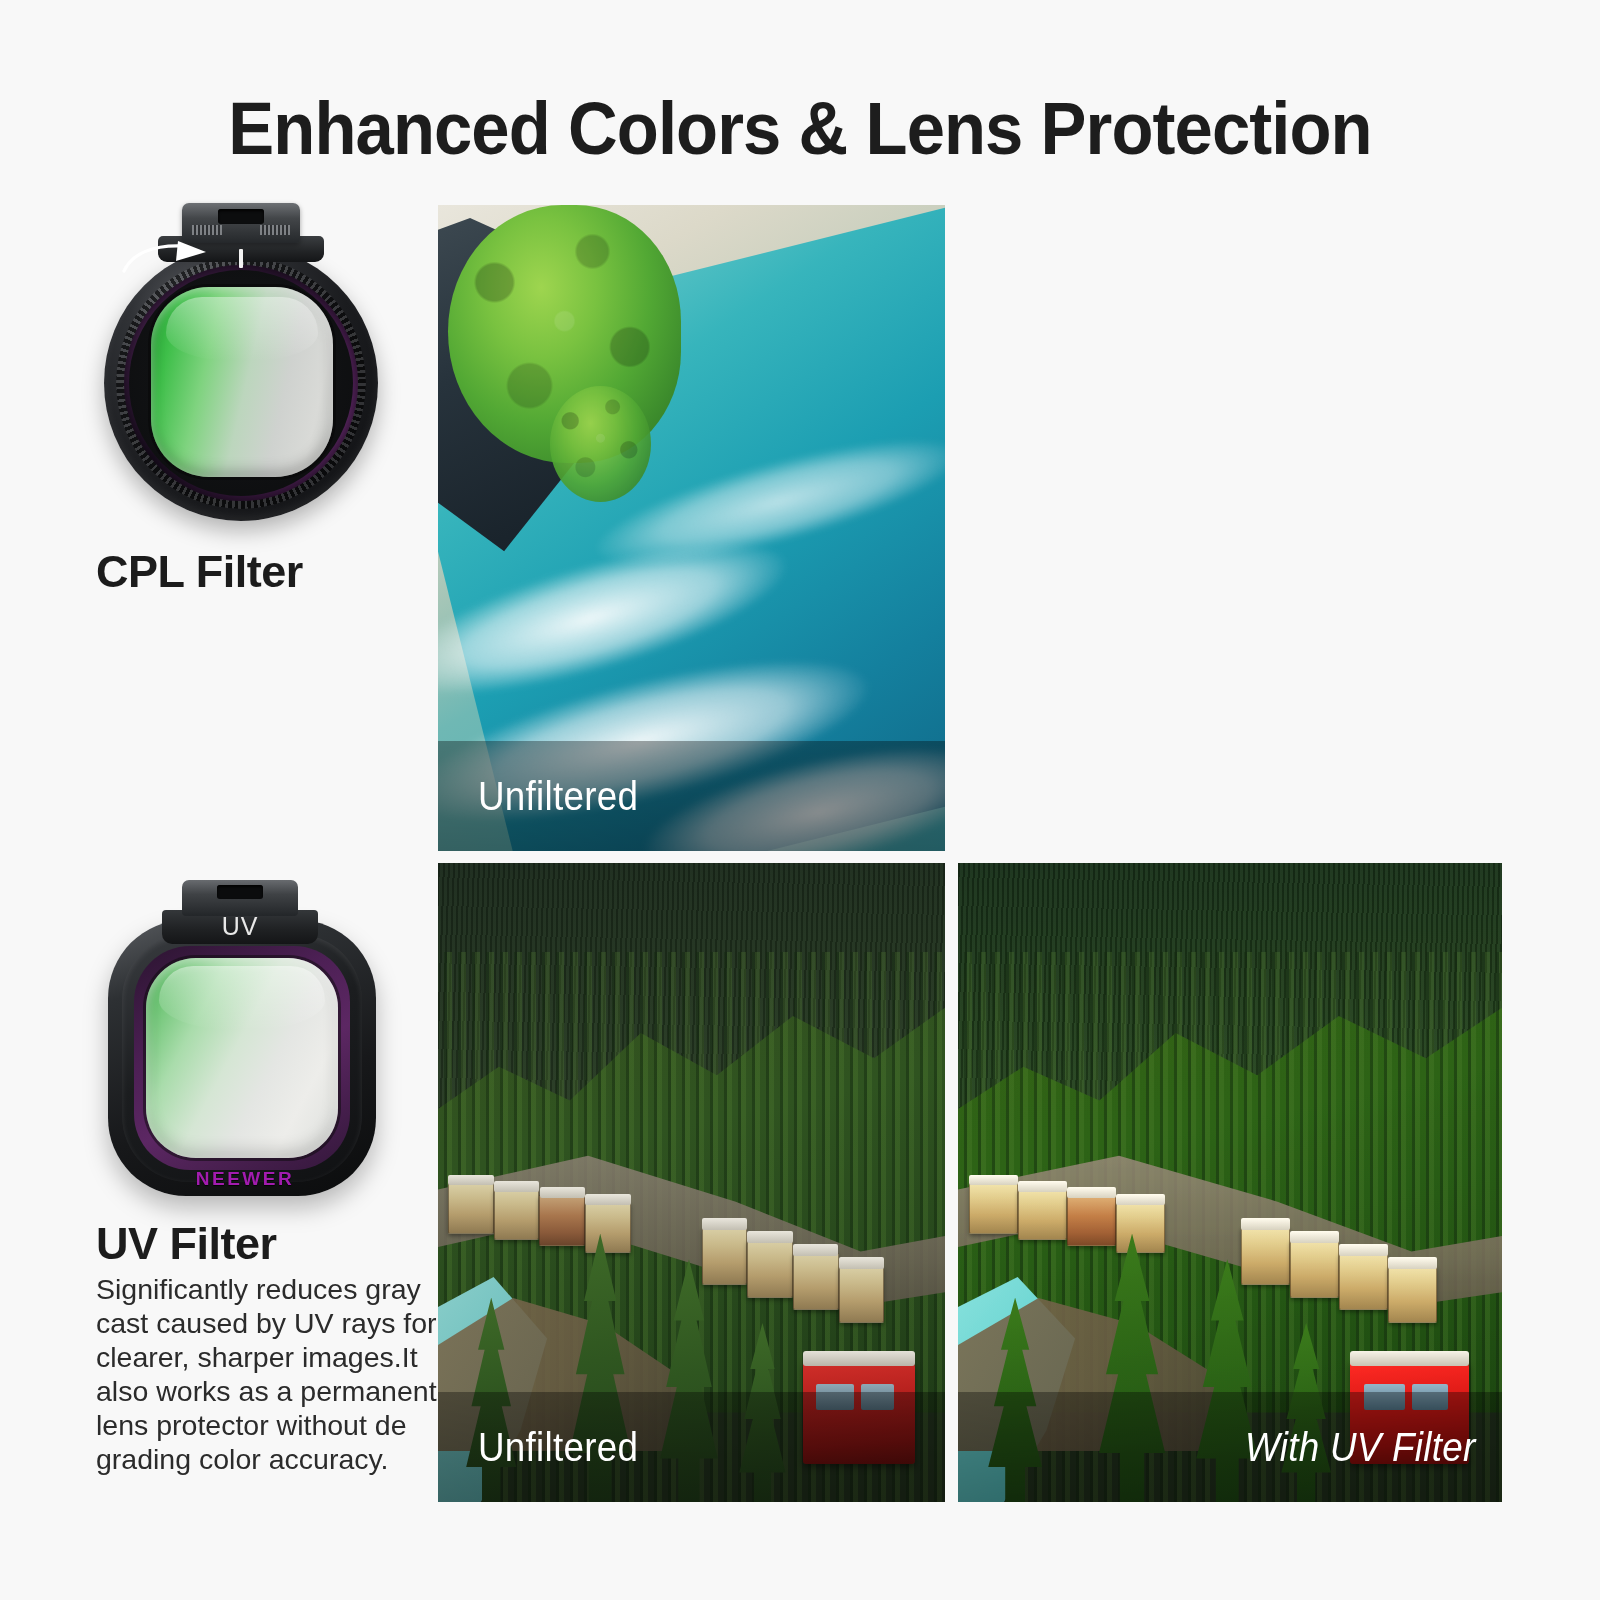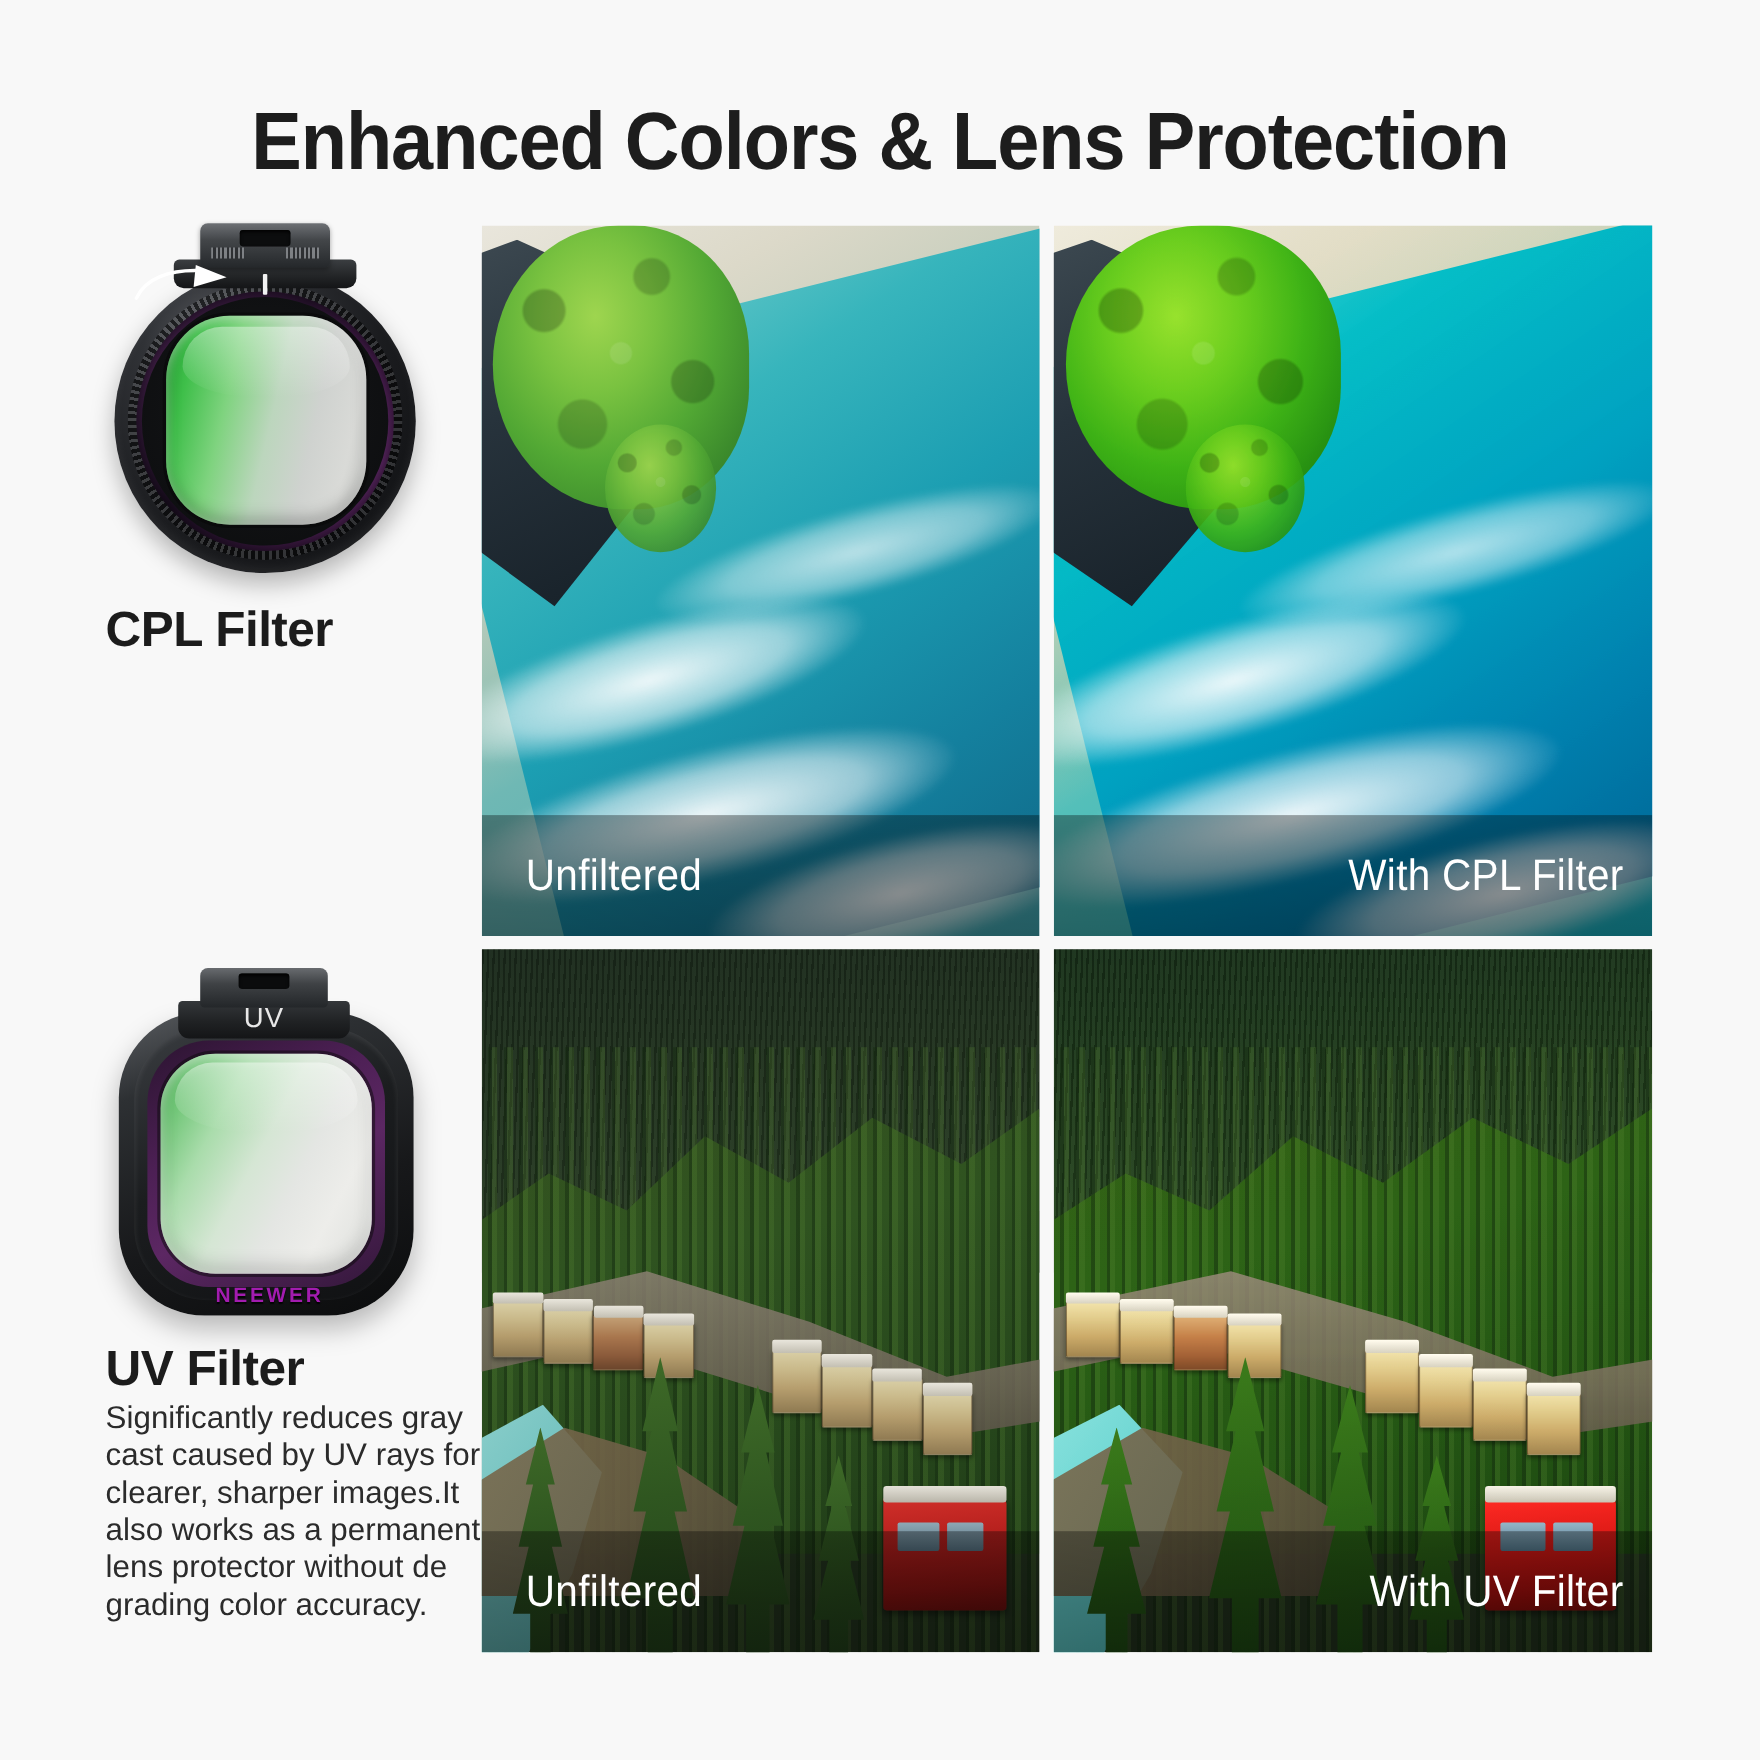--- a/index.html
+++ b/index.html
@@ -196,21 +196,21 @@
     color: #a21caf;
     text-shadow: 0 1px 1px rgba(0,0,0,0.8);
   }
 
   
   .grid { position: absolute; left: 438px; top: 205px; width: 1064px; height: 1297px; }
   .cell { position: absolute; overflow: hidden; }
   .cell.tl { left: 0;   top: 0;   width: 507px; height: 646px; }
   .cell.tr { left: 520px; top: 0;  width: 544px; height: 646px; }
   .cell.bl { left: 0;   top: 658px; width: 507px; height: 639px; }
-  .cell.br { left: 520px; top: 658px; width: 544px; height: 639px; }
+  .cell.br { left: 520px; top: 658px; width: 544px; height: 639px; font-style: italic; }
 
   .scene { position: absolute; inset: 0; }
 
   
   .coast-sand {
     position:absolute; inset:0;
     background: linear-gradient(150deg, #e9e6dc 0%, #dcd9c9 18%, #c9cfbe 32%, #9fc4b6 44%, #6fb8b4 56%, #3fa8b4 100%);
   }
   .coast-water {
     position:absolute; left:-10%; top:22%; width:130%; height:90%;
@@ -421,36 +421,20 @@
         <div class="coast-surf" style="left:-10%; top:56%; width:80%; height:16%; transform:rotate(-16deg);"></div>
         <div class="coast-surf" style="left:-6%; top:74%; width:92%; height:18%; transform:rotate(-14deg);"></div>
         <div class="coast-surf" style="left:30%; top:40%; width:74%; height:12%; transform:rotate(-15deg); opacity:.75;"></div>
         <div class="coast-surf" style="left:40%; top:86%; width:70%; height:16%; transform:rotate(-13deg);"></div>
       </div>
       <div class="label-band left">
         <span class="label-text">Unfiltered</span>
       </div>
     </div>
 
-    <div class="cell tr">
-      <div class="scene cpl-on">
-        <div class="coast-sand"></div>
-        <div class="coast-water"></div>
-        <div class="coast-rock" style="left:-6%; top:2%; width:56%; height:60%; clip-path:polygon(0 6%,22% 0,52% 10%,68% 34%,60% 62%,34% 86%,8% 72%,0 44%);"></div>
-        <div class="coast-moss" style="left:2%; top:0%; width:46%; height:40%; border-radius:50% 46% 44% 52%;"></div>
-        <div class="coast-moss" style="left:22%; top:28%; width:20%; height:18%; border-radius:50%; opacity:.9;"></div>
-        <div class="coast-surf" style="left:-10%; top:56%; width:80%; height:16%; transform:rotate(-16deg);"></div>
-        <div class="coast-surf" style="left:-6%; top:74%; width:92%; height:18%; transform:rotate(-14deg);"></div>
-        <div class="coast-surf" style="left:30%; top:40%; width:74%; height:12%; transform:rotate(-15deg); opacity:.75;"></div>
-        <div class="coast-surf" style="left:40%; top:86%; width:70%; height:16%; transform:rotate(-13deg);"></div>
-      </div>
-      <div class="label-band right">
-        <span class="label-text">With CPL Filter</span>
-      </div>
-    </div>
 
     <div class="cell bl">
       <div class="scene">
         <div class="for-sky"></div>
         <div class="for-far"></div>
         <div class="for-mid"></div>
         <div class="for-trees"></div>
         <div class="rail-bed"></div>
         <div class="train">
           <div class="car" style="left:2%;  top:50%; width:9%;  height:8%;">

